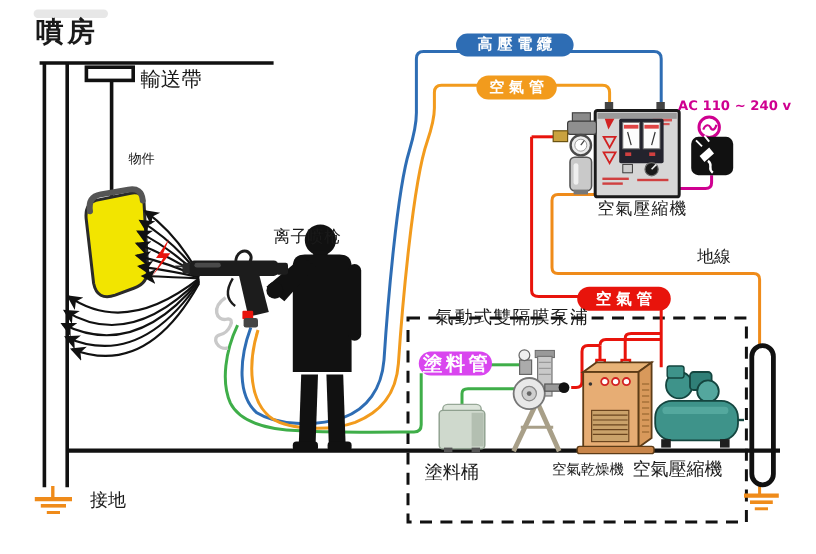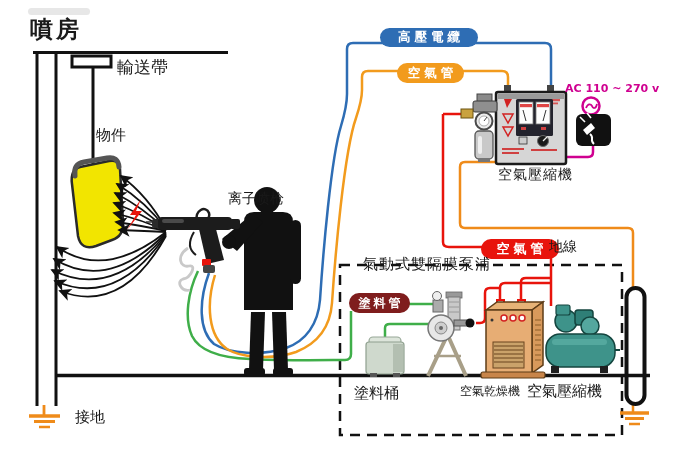--- a/index.html
+++ b/index.html
@@ -7,29 +7,29 @@
          font-family:"DejaVu Sans","Liberation Sans",sans-serif;color:#1a1a1a;}
   .stage svg{position:absolute;left:0;top:0;}
   .lbl{position:absolute;white-space:nowrap;line-height:1.1;color:#1a1a1a;
        font-family:"DejaVu Serif","Liberation Serif",serif;}
   .pill{position:absolute;display:flex;align-items:center;justify-content:center;
         border-radius:999px;color:#fff;font-weight:bold;letter-spacing:4px;text-indent:4px;
         font-family:Liberation Mono, monospace;}
   .pill-hv{left:380px;top:28px;width:98px;height:19px;background:#2e6db4;font-size:12.5px;}
   .pill-air-top{left:397px;top:63px;width:67px;height:20px;background:#f29b1d;font-size:12.5px;}
   .pill-air-mid{left:481px;top:239px;width:78px;height:20px;background:#e8140c;font-size:13px;}
-  .pill-paint{left:349px;top:293px;width:61px;height:20px;background:#7f1d1d;font-size:12px;letter-spacing:3px;text-indent:3px;}
-  .t-title{left:30px;top:16px;font-size:23px;font-weight:bold;letter-spacing:3px;}
+  .pill-paint{left:349px;top:293px;width:61px;height:20px;background:#d946ef;font-size:16px;letter-spacing:3px;text-indent:3px;}
+  .t-title{left:30px;top:16px;font-size:23px;font-weight:bold;letter-spacing:3px;font-family:Liberation Mono, monospace;}
   .t-conveyor{left:117px;top:58px;font-size:17px;}
-  .t-object{left:96px;top:127px;font-size:15px;}
+  .t-object{left:107px;top:127px;font-size:11px;}
   .t-gun{left:184px;top:191px;font-size:14px;margin-left:44px;}
   .t-generator{left:498px;top:167px;font-size:14px;letter-spacing:1px;}
   .t-ac{left:565px;top:83px;font-size:11px;font-weight:bold;color:#cf0090;
         font-family:"DejaVu Sans","Liberation Sans",sans-serif;}
-  .t-groundwire{left:549px;top:207px;font-size:14px;margin-top:32px;}
+  .t-groundwire{left:581px;top:207px;font-size:14px;}
   .t-boxtitle{left:363px;top:256px;font-size:15px;letter-spacing:1px;}
   .t-bucket{left:354px;top:385px;font-size:15px;}
   .t-dryer{left:460px;top:385px;font-size:12px;text-align:right;}
   .t-compressor{left:527px;top:385px;font-size:15px;font-family:Liberation Mono, monospace;}
   .t-grounding{left:75px;top:409px;font-size:15px;}
 </style>
 </head>
 <body>
 
 <div class="stage">
@@ -244,21 +244,21 @@
 <div class="pill pill-hv">高壓電纜</div>
 <div class="pill pill-air-top">空氣管</div>
 <div class="pill pill-air-mid">空氣管</div>
 <div class="pill pill-paint">塗料管</div>
 
 <div class="lbl t-title">噴房</div>
 <div class="lbl t-conveyor">輸送帶</div>
 <div class="lbl t-object">物件</div>
 <div class="lbl t-gun">离子喷枪</div>
 <div class="lbl t-generator">空氣壓縮機</div>
-<div class="lbl t-ac">AC 110 ~ 270 v</div>
+<div class="lbl t-ac">AC 110 ~ 240 v</div>
 <div class="lbl t-groundwire">地線</div>
 <div class="lbl t-boxtitle">氣動式雙隔膜泵浦</div>
 <div class="lbl t-bucket">塗料桶</div>
 <div class="lbl t-dryer">空氣乾燥機</div>
 <div class="lbl t-compressor">空氣壓縮機</div>
 <div class="lbl t-grounding">接地</div>
 
 </div>
 
 </body></html>

